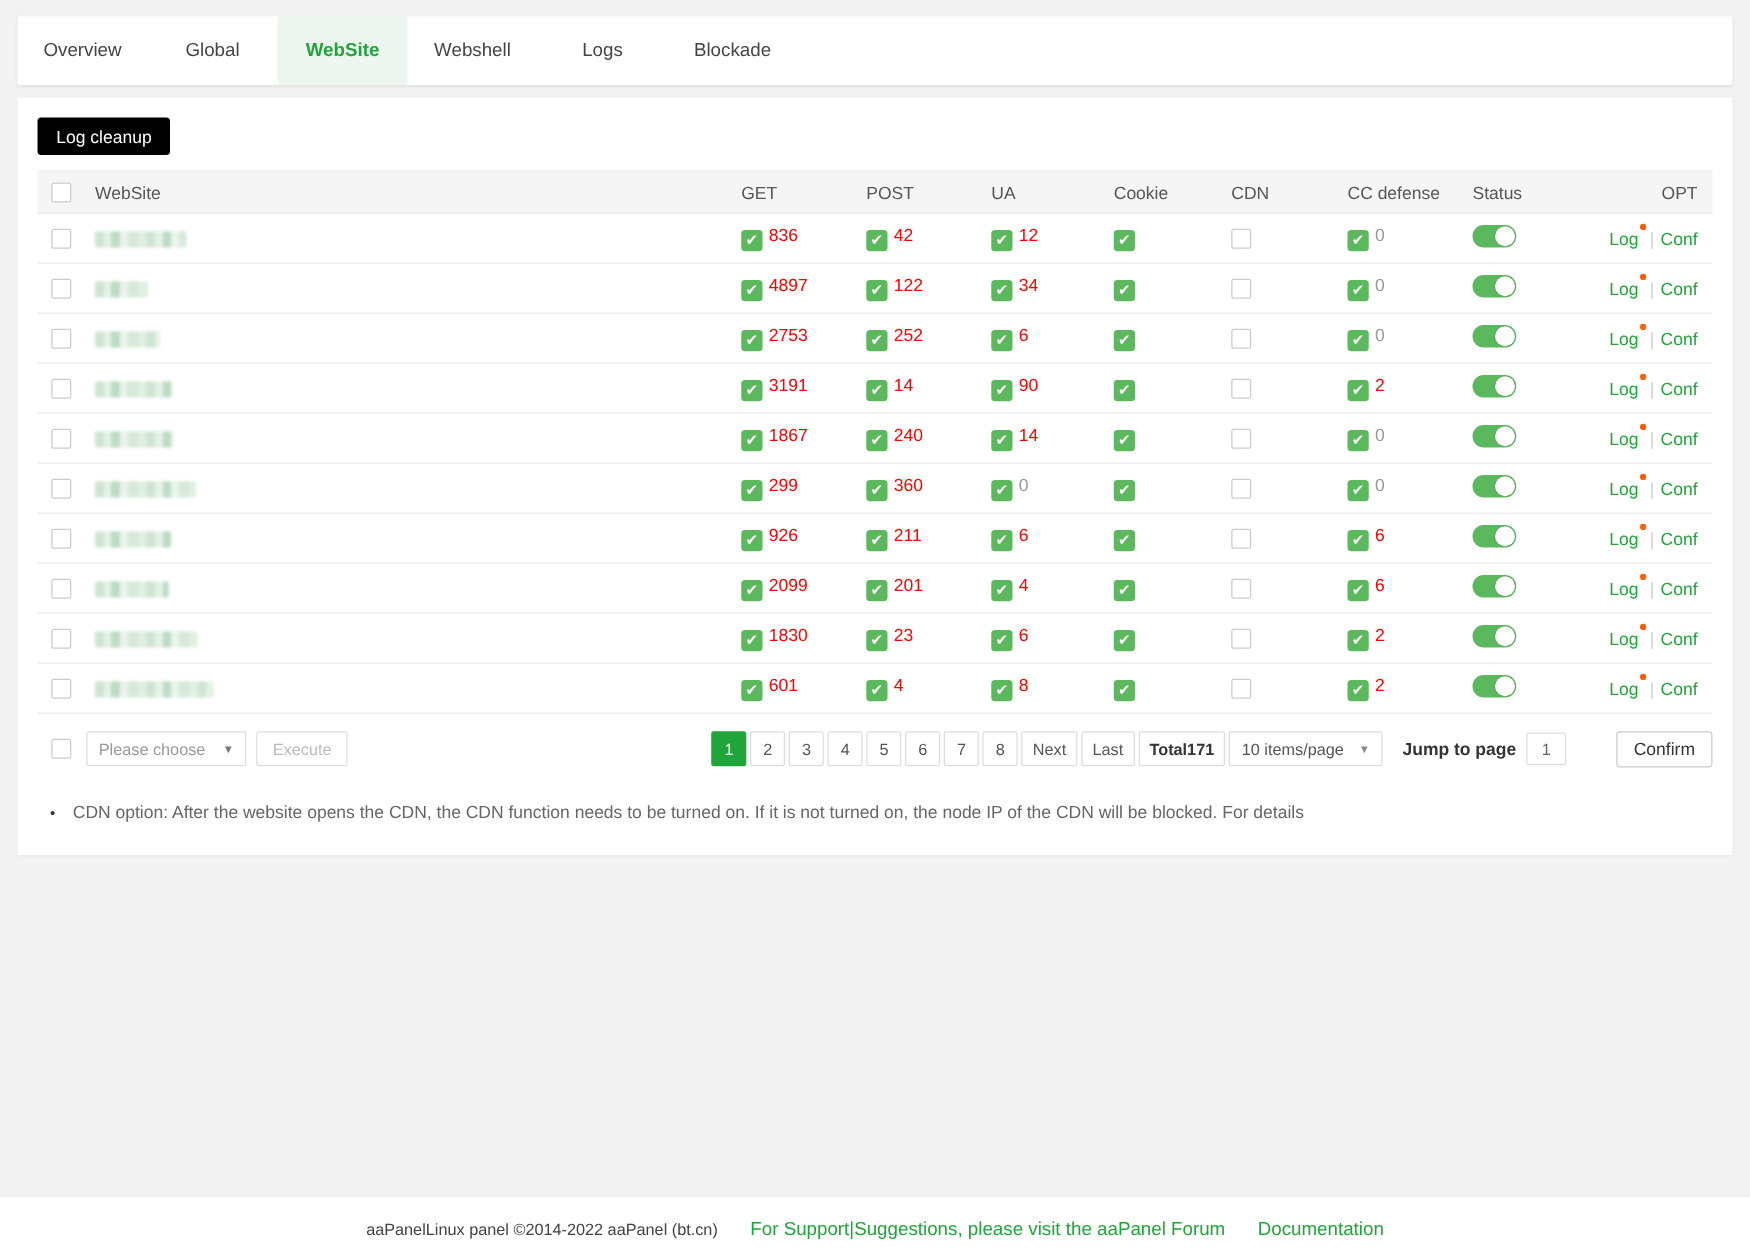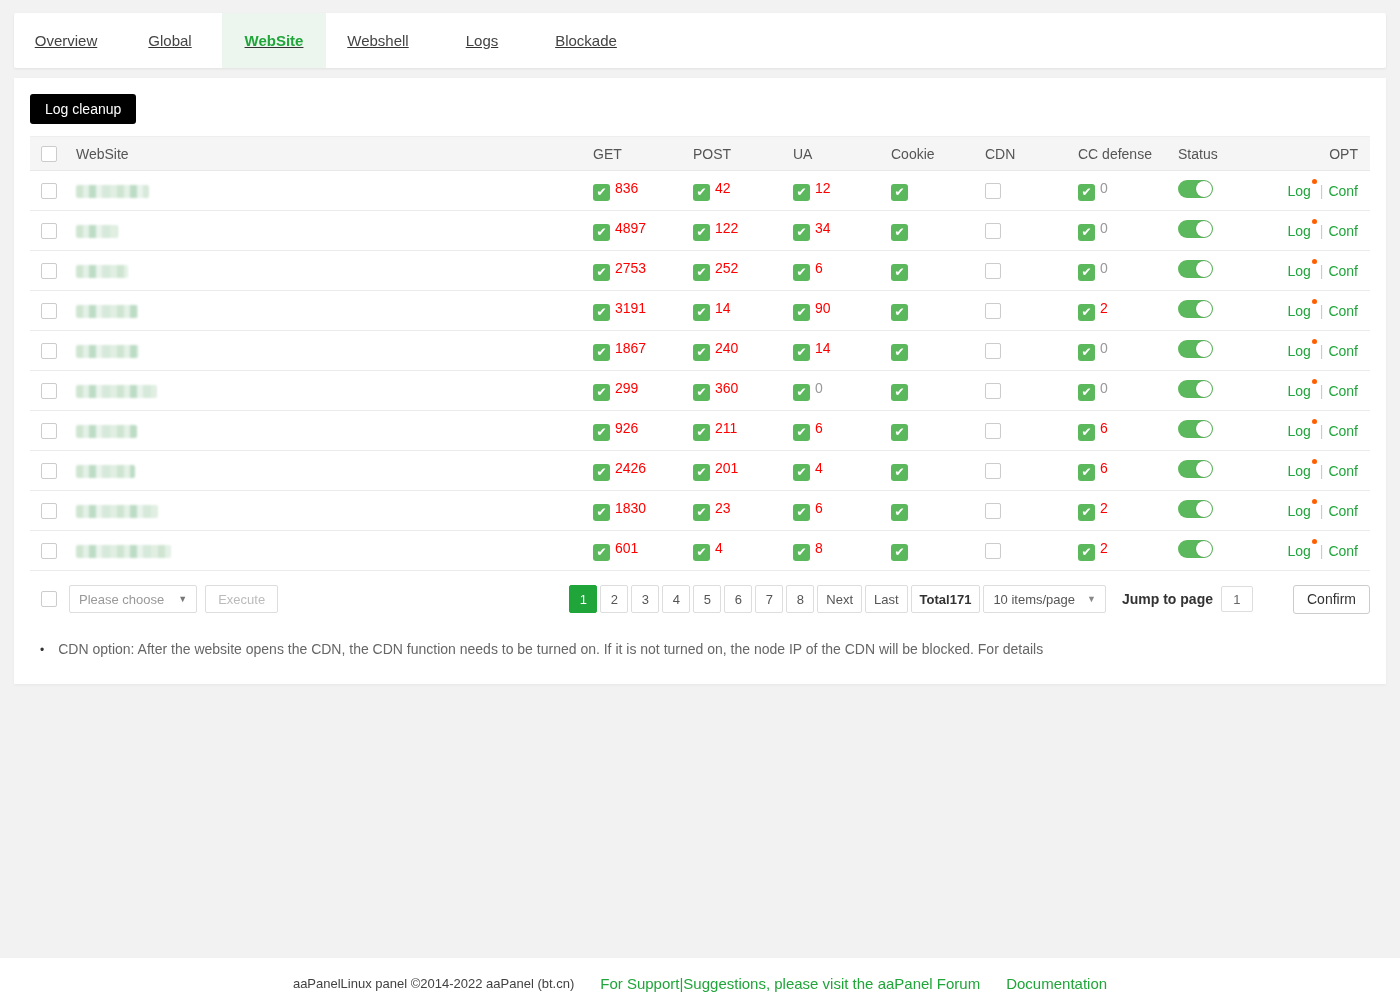--- a/index.html
+++ b/index.html
@@ -12,21 +12,20 @@
     overflow:hidden;
   }
   
   .tabbar {
     margin:13px 14px 0 14px;
     height:55px;
     background:#fff;
     display:flex;
     box-shadow:0 1px 3px rgba(0,0,0,.07);
     border-radius:2px;
-    text-decoration:underline;
   }
   .tab {
     width:104px; height:100%;
     display:flex; align-items:center; justify-content:center;
     font-size:15px; color:#444; cursor:pointer;
   }
   .tab.active { background:#ecf6ee; color:#20a53a; font-weight:bold; }
 
   
   .card {
@@ -290,21 +289,21 @@
     <span><span class="checksq">✔</span><span class="num red">6</span></span>
     <span><span class="toggle"><span class="knob"></span></span></span>
     <span class="col-opt">
       <span class="log-wrap"><a class="link-green">Log</a><span class="log-dot"></span></span><span class="opt-sep">|</span><a class="link-green">Conf</a>
     </span>
   </div>
 
   <div class="trow">
     <span class="cell-check"><span class="checkbox"></span></span>
     <span><span class="redacted" style="width: 59px;"></span></span>
-    <span><span class="checksq">✔</span><span class="num red">2426</span></span>
+    <span><span class="checksq">✔</span><span class="num red">2099</span></span>
     <span><span class="checksq">✔</span><span class="num red">201</span></span>
     <span><span class="checksq">✔</span><span class="num red">4</span></span>
     <span class="cookie-cell"><span class="checksq">✔</span></span>
     <span class="cdn-cell"><span class="checkbox"></span></span>
     <span><span class="checksq">✔</span><span class="num red">6</span></span>
     <span><span class="toggle"><span class="knob"></span></span></span>
     <span class="col-opt">
       <span class="log-wrap"><a class="link-green">Log</a><span class="log-dot"></span></span><span class="opt-sep">|</span><a class="link-green">Conf</a>
     </span>
   </div>

